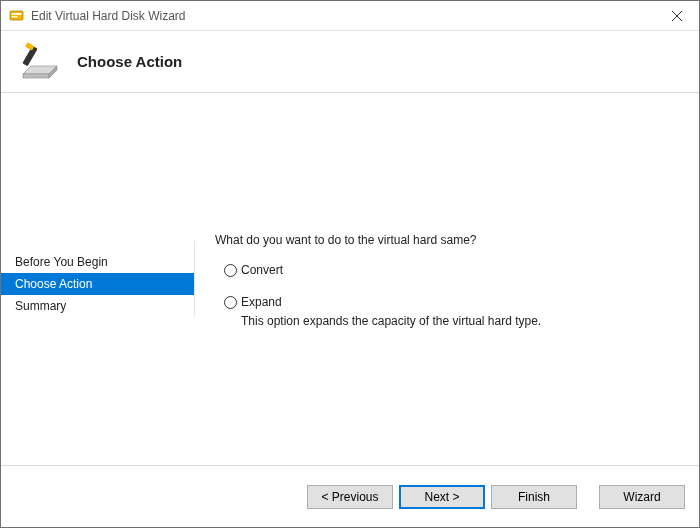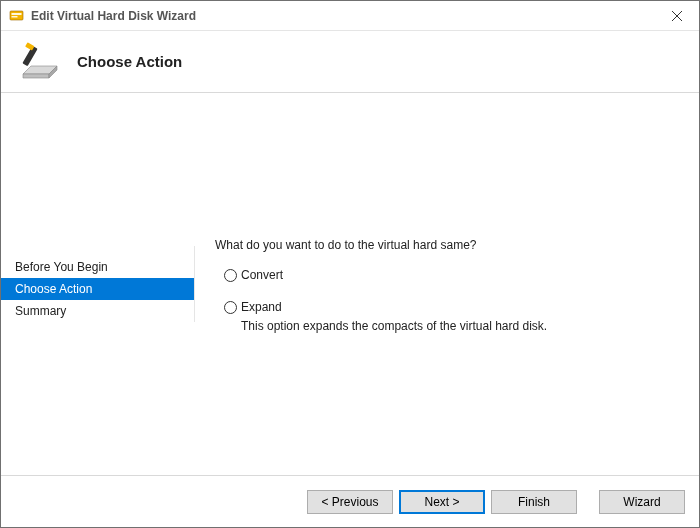--- a/index.html
+++ b/index.html
@@ -27,21 +27,21 @@
     padding-left: 8px;
     border-bottom: 1px solid #e5e5e5;
     position: relative;
     color: #555;
   }
   .titlebar .title-icon {
     width: 16px; height: 16px;
     margin-right: 6px;
     display: inline-flex;
   }
-  .titlebar .title-text { font-size: 12px; font-weight: bold; }
+  .titlebar .title-text { font-size: 12px; }
   .close-btn {
     position: absolute;
     right: 0; top: 0;
     width: 45px; height: 30px;
     display: flex; align-items: center; justify-content: center;
     cursor: pointer;
   }
   .close-btn svg { width: 10px; height: 10px; }
   
   .header {
@@ -105,21 +105,21 @@
   }
   .radio .dot {
     width: 7px; height: 7px; border-radius: 50%;
     background: #222;
   }
   .option-text { flex: 1; padding-right: 4px; }
   .option-label { font-size: 12px; margin-bottom: 4px; }
   .option-desc { font-size: 12px; color: #222; line-height: 1.35; }
   
   .footer {
-    height: 52px;
+    height: 62px;
     border-top: 1px solid #d9d9d9;
     display: flex;
     align-items: center;
     justify-content: flex-end;
     padding-right: 14px;
     gap: 6px;
   }
   .btn {
     min-width: 86px;
     height: 24px;
@@ -186,21 +186,21 @@
             <div class="option-text">
               <div class="option-label">Convert</div>
             </div>
           </div>
           <div class="option-block">
             <div class="radio-cell">
               <span class="radio"></span>
             </div>
             <div class="option-text">
               <div class="option-label">Expand</div>
-              <div class="option-desc">This option expands the compacts of the virtual hard disk.</div>
+              <div class="option-desc">This option expands the capacity of the virtual hard type.</div>
             </div>
           </div>
         </div>
     </div>
   </div>
 
   <div class="footer">
     <button class="btn">&lt; Previous</button>
     <button class="btn default">Next &gt;</button>
     <button class="btn">Finish</button>

